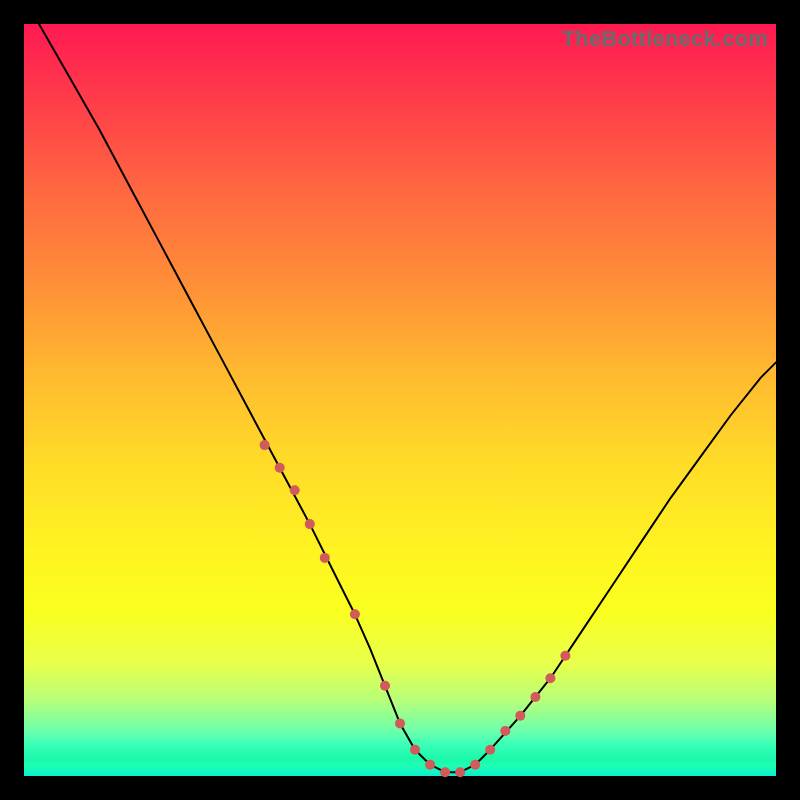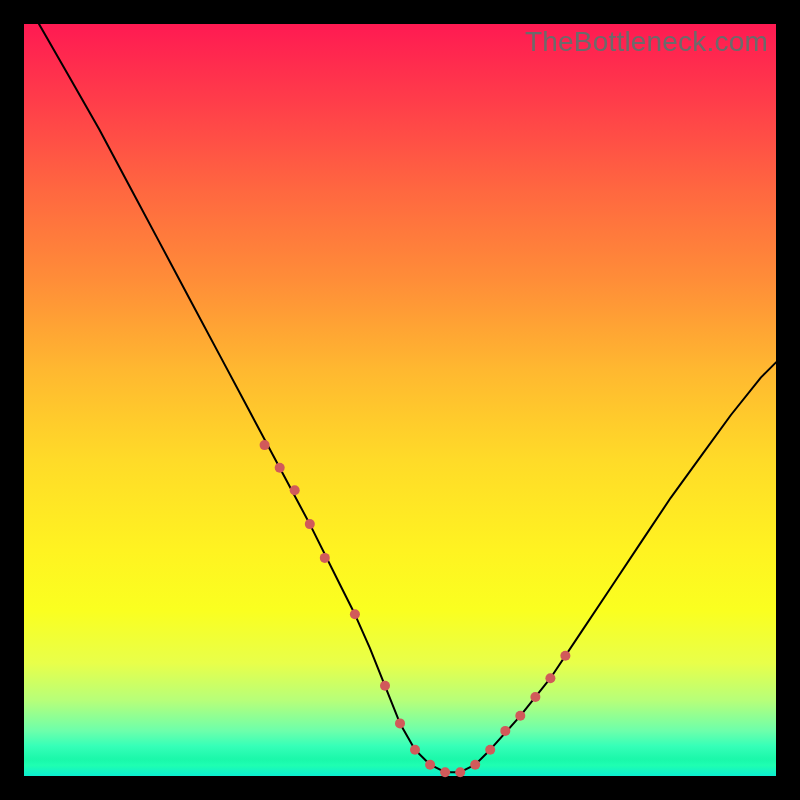--- a/index.html
+++ b/index.html
@@ -30,24 +30,24 @@
       #6dffab 94%,
       #36ffb8 96%,
       #17f7a8 98%,
       #0beed0 100%);
   }
   .watermark {
     position: absolute;
     top: 2px;
     right: 8px;
     font-family: Arial, Helvetica, sans-serif;
-    font-size: 28px;
+    font-size: 22px;
     letter-spacing: 0.2px;
     color: #6b6b6b;
-    font-weight: 400;
+    font-weight: 700;
     user-select: none;
   }
   svg.curve {
     position: absolute;
     left: 0; top: 0;
     width: 752px;
     height: 752px;
     overflow: visible;
   }
   .main-line {

